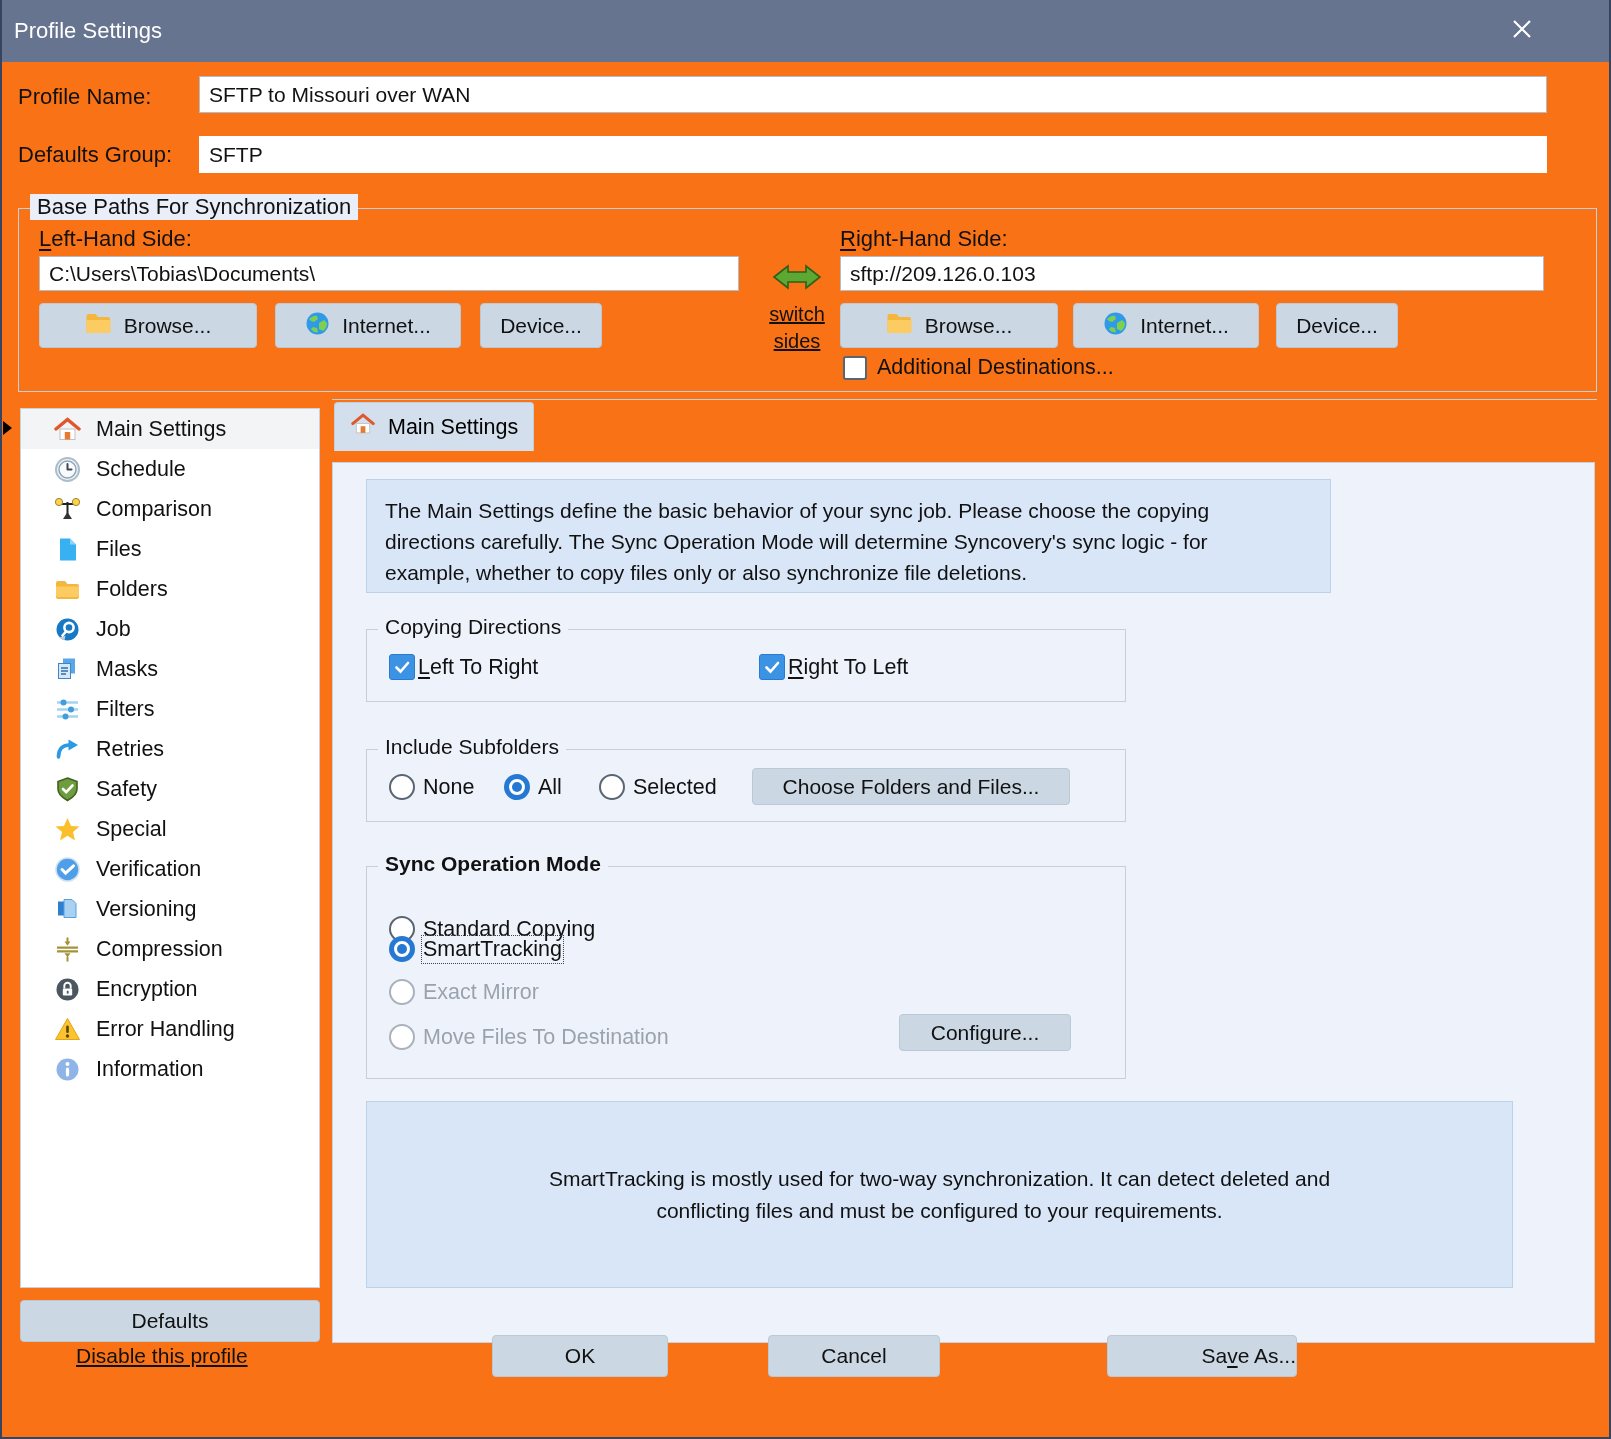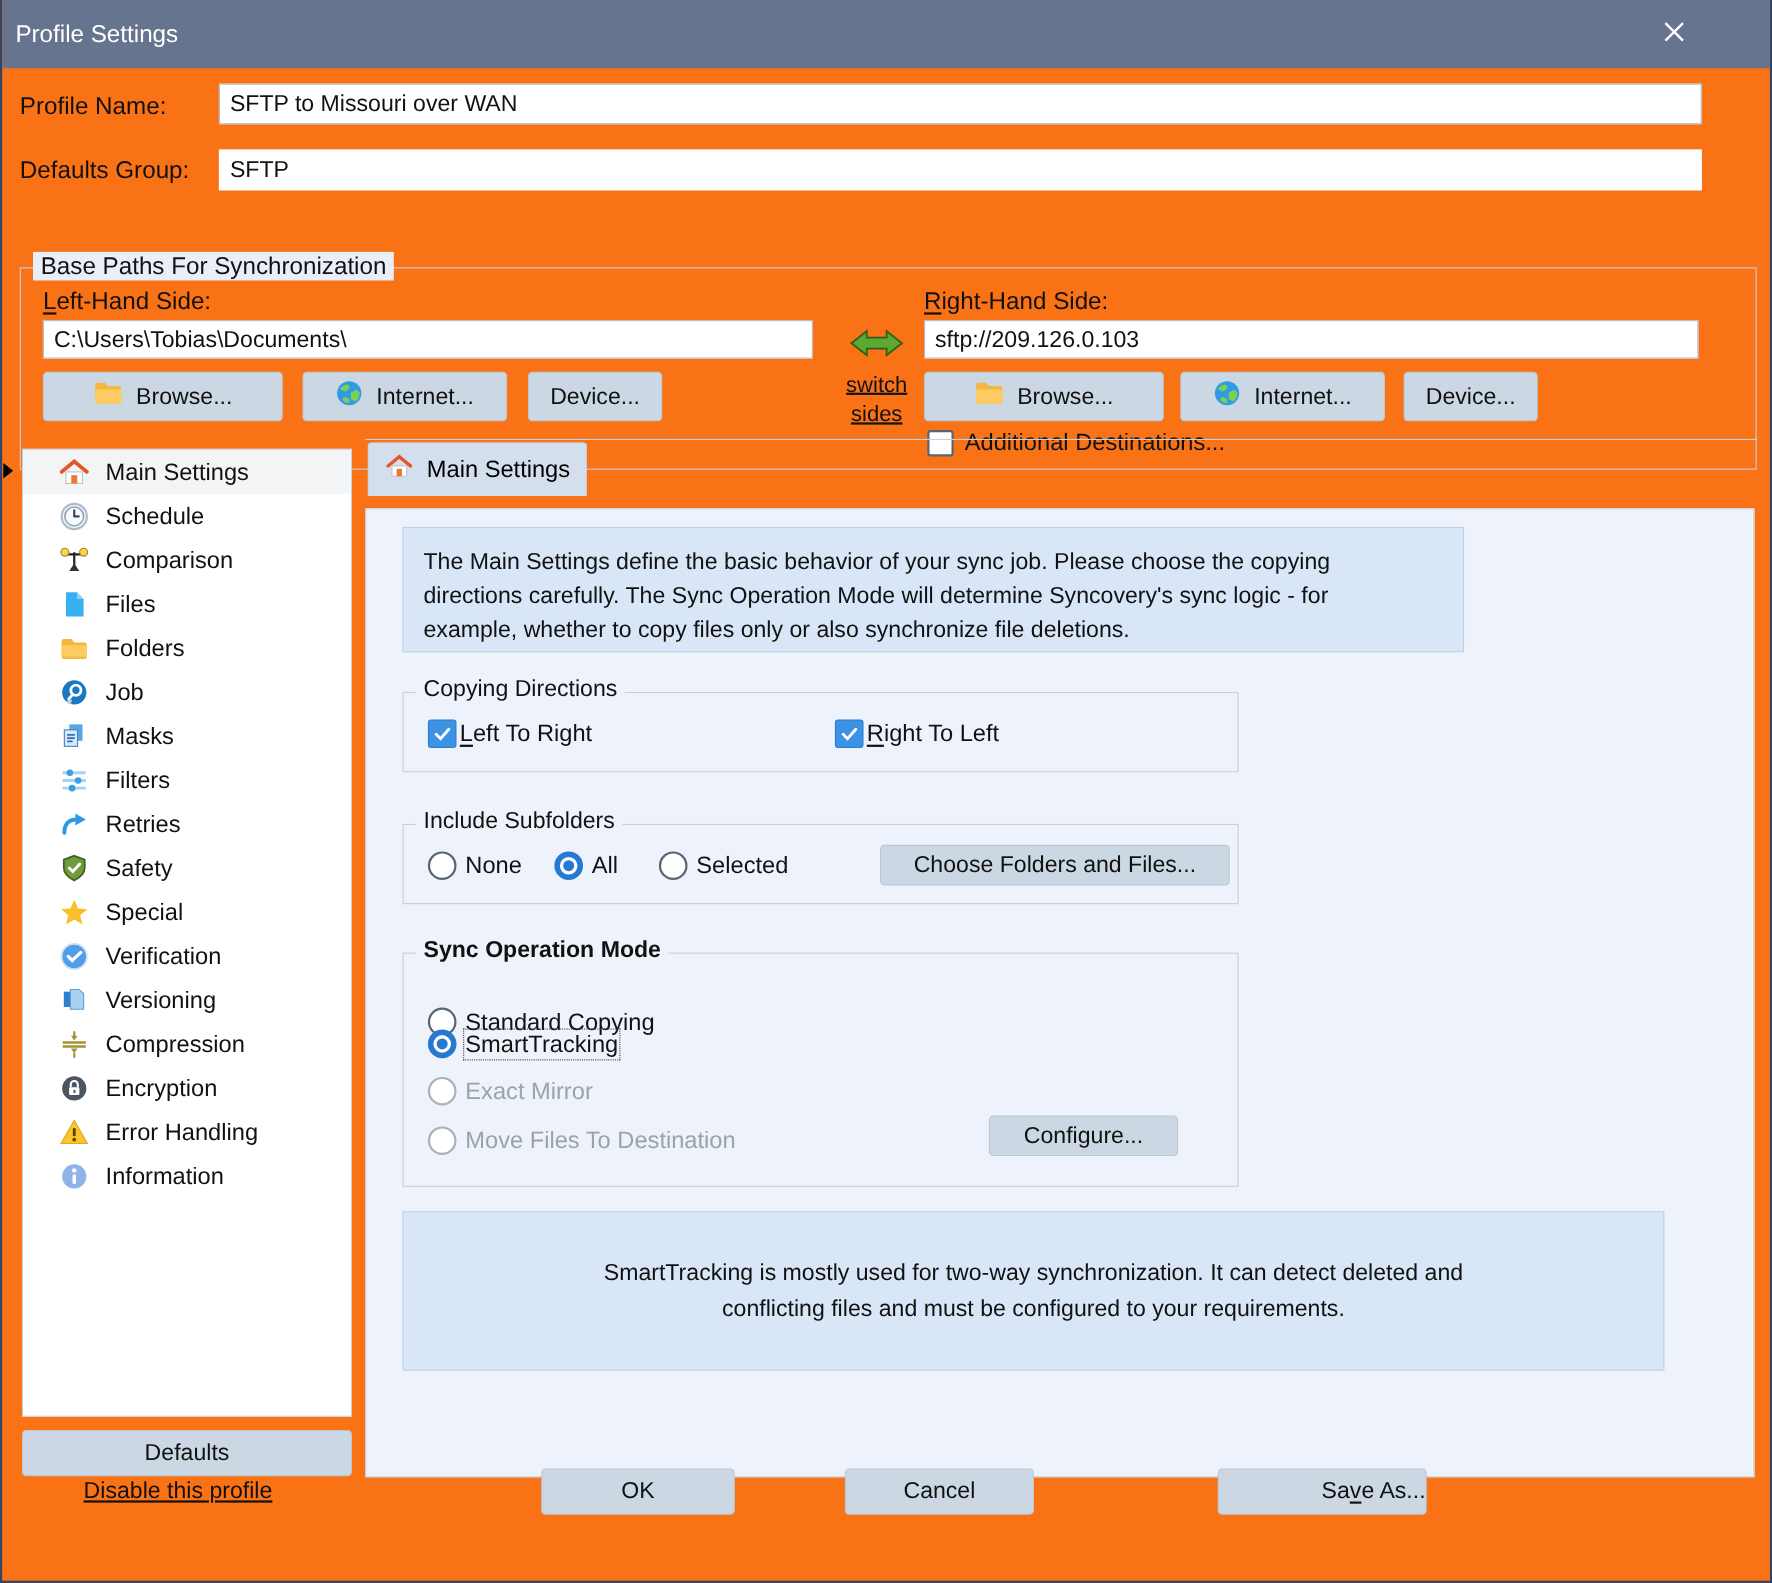--- a/index.html
+++ b/index.html
@@ -84,21 +84,21 @@
           <path d="M7 7 L23 23 M23 7 L7 23" stroke="#fff" stroke-width="2.2" fill="none"></path>
         </svg>
     </span>
   </div>
 
   <label class="flabel" style="left:16px; top:84px;">Profile Name:</label>
   <input class="tinput" style="left: 197px; top: 76px; width: 1348px; height: 37px;" value="SFTP to Missouri over WAN">
   <label class="flabel" style="left:16px; top:142px;">Defaults Group:</label>
   <input class="tinput noborder" style="left: 197px; top: 136px; width: 1348px; height: 37px;" value="SFTP">
 
-  <div class="group" style="left:16px; top:208px; width:1579px; height:184px;margin-top:35px;">
+  <div class="group" style="left:16px; top:208px; width:1579px; height:184px;">
     <span class="legend">Base Paths For Synchronization</span>
 
     <label class="flabel" style="left:20px; top:17px;"><span class="mn">L</span><span>eft-Hand Side:</span></label>
     <input class="tinput" style="left: 20px; top: 47px; width: 700px; height: 35px;" value="C:\Users\Tobias\Documents\">
 
     <div class="btn" style="left:20px; top:94px; width:218px; height:45px;">
       <span><svg width="27" height="23" viewBox="0 0 27 23">
             <path d="M1.5 4 a2 2 0 0 1 2-2 h7 l2.5 3 h10 a2 2 0 0 1 2 2 v12 a2 2 0 0 1 -2 2 h-19.5 a2 2 0 0 1 -2-2 z" fill="#f5b63e"></path>
             <path d="M1.5 8 h24 v11 a2 2 0 0 1 -2 2 h-20 a2 2 0 0 1 -2-2 z" fill="#fccc62"></path>
           </svg></span>
@@ -373,21 +373,21 @@
         <span>None</span>
       </div>
       <div class="cbrow" style="left:137px; top:24px;">
         <span class="radio on"></span>
         <span>All</span>
       </div>
       <div class="cbrow" style="left:232px; top:24px;">
         <span class="radio"></span>
         <span>Selected</span>
       </div>
-      <div class="btn" style="left:385px; top:18px; width:318px; height:37px;margin-left:48px;">
+      <div class="btn" style="left:385px; top:18px; width:318px; height:37px;">
         <span>Choose Folders and Files...</span>
       </div>
     </div>
 
     <div class="group panelgroup" style="left:33px; top:403px; width:760px; height:213px;">
       <span class="legend" style="font-weight:bold;">Sync Operation Mode</span>
       <div class="cbrow" style="left:22px; top:25px;margin-top:24px;">
         <span class="radio"></span>
         <span>Standard Copying</span>
       </div>
@@ -401,21 +401,21 @@
       </div>
       <div class="cbrow dis" style="left:22px; top:157px;">
         <span class="radio disabled"></span>
         <span>Move Files To Destination</span>
       </div>
       <div class="btn" style="left:532px; top:147px; width:172px; height:37px;">
         <span>Configure...</span>
       </div>
     </div>
 
-    <div class="infobox" style="left:33px; top:638px; width:1147px; height:145px; display:flex; align-items:center; justify-content:center;">
+    <div class="infobox" style="left:33px; top:638px; width:1147px; height:187px; display:flex; align-items:center; justify-content:center;">
       <div style="max-width:810px; text-align:center; line-height:32px;">SmartTracking is mostly used for two-way synchronization. It can detect deleted and conflicting files and must be configured to your requirements.</div>
     </div>
   </div>
 
   <span class="link" style="left:74px; top:1344px;">Disable this profile</span>
   <div class="btn" style="left:490px; top:1335px; width:176px; height:42px;">
     <span>OK</span>
   </div>
   <div class="btn" style="left:718px; top:1335px; width:172px; height:42px;margin-left:48px;">
     <span>Cancel</span>

